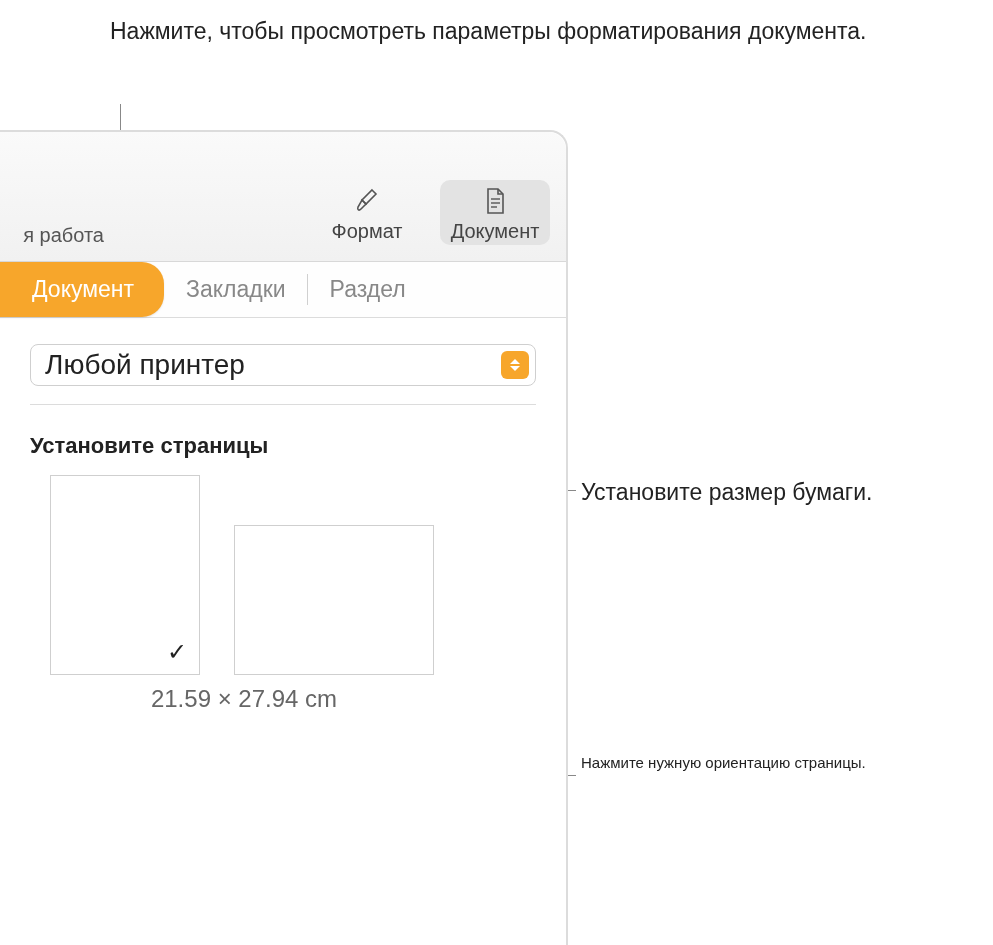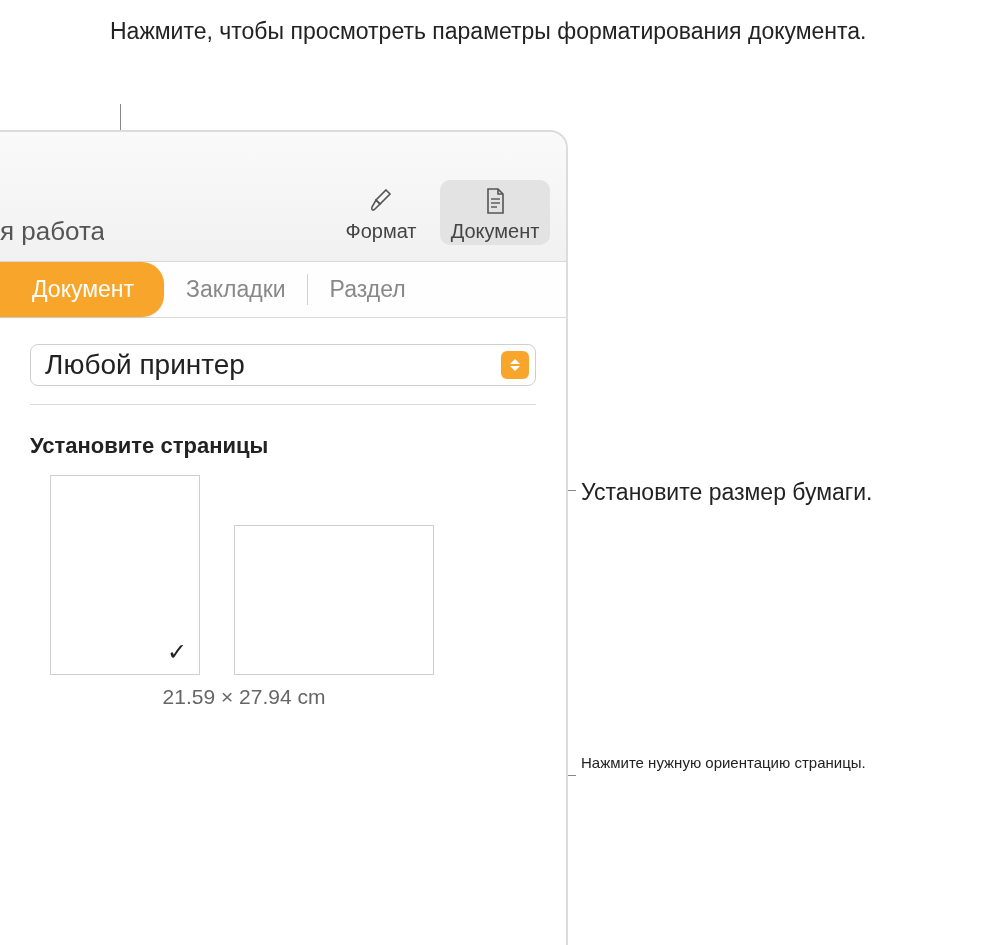--- a/index.html
+++ b/index.html
@@ -50,33 +50,33 @@
       height: 130px;
       background: linear-gradient(#fafafa, #f1f1f1);
       border-bottom: 1px solid #d8d8d8;
       position: relative;
       border-top-right-radius: 18px;
     }
     .toolbar-left-label {
       position: absolute;
       left: 0;
       bottom: 14px;
-      font-size: 26px;
+      font-size: 20px;
       color: #555;
       white-space: nowrap;
       overflow: hidden;
       width: 104px;
-      text-align: left;
+      text-align: right;
     }
     .toolbar-buttons {
       position: absolute;
       right: 16px;
       top: 48px;
       display: flex;
-      gap: 4px;
+      gap: 18px;
       align-items: flex-end;
     }
     .toolbar-btn {
       text-align: center;
       width: 110px;
       padding: 6px 4px 2px 4px;
       border-radius: 10px;
     }
     .toolbar-btn.active {
       background: #e3e3e3;
@@ -190,21 +190,21 @@
     .orient.landscape { width: 200px; height: 150px; align-self: flex-end; }
     .orient .check {
       position: absolute;
       right: 12px;
       bottom: 8px;
       font-size: 24px;
       color: #222;
     }
     .size-caption {
       text-align: center;
-      font-size: 21px;
+      font-size: 24px;
       color: #666;
       margin-top: 10px;
       width: 408px;
       padding-left: 20px;
     }
     
     .line {
       position: absolute;
       background: #888;
     }

